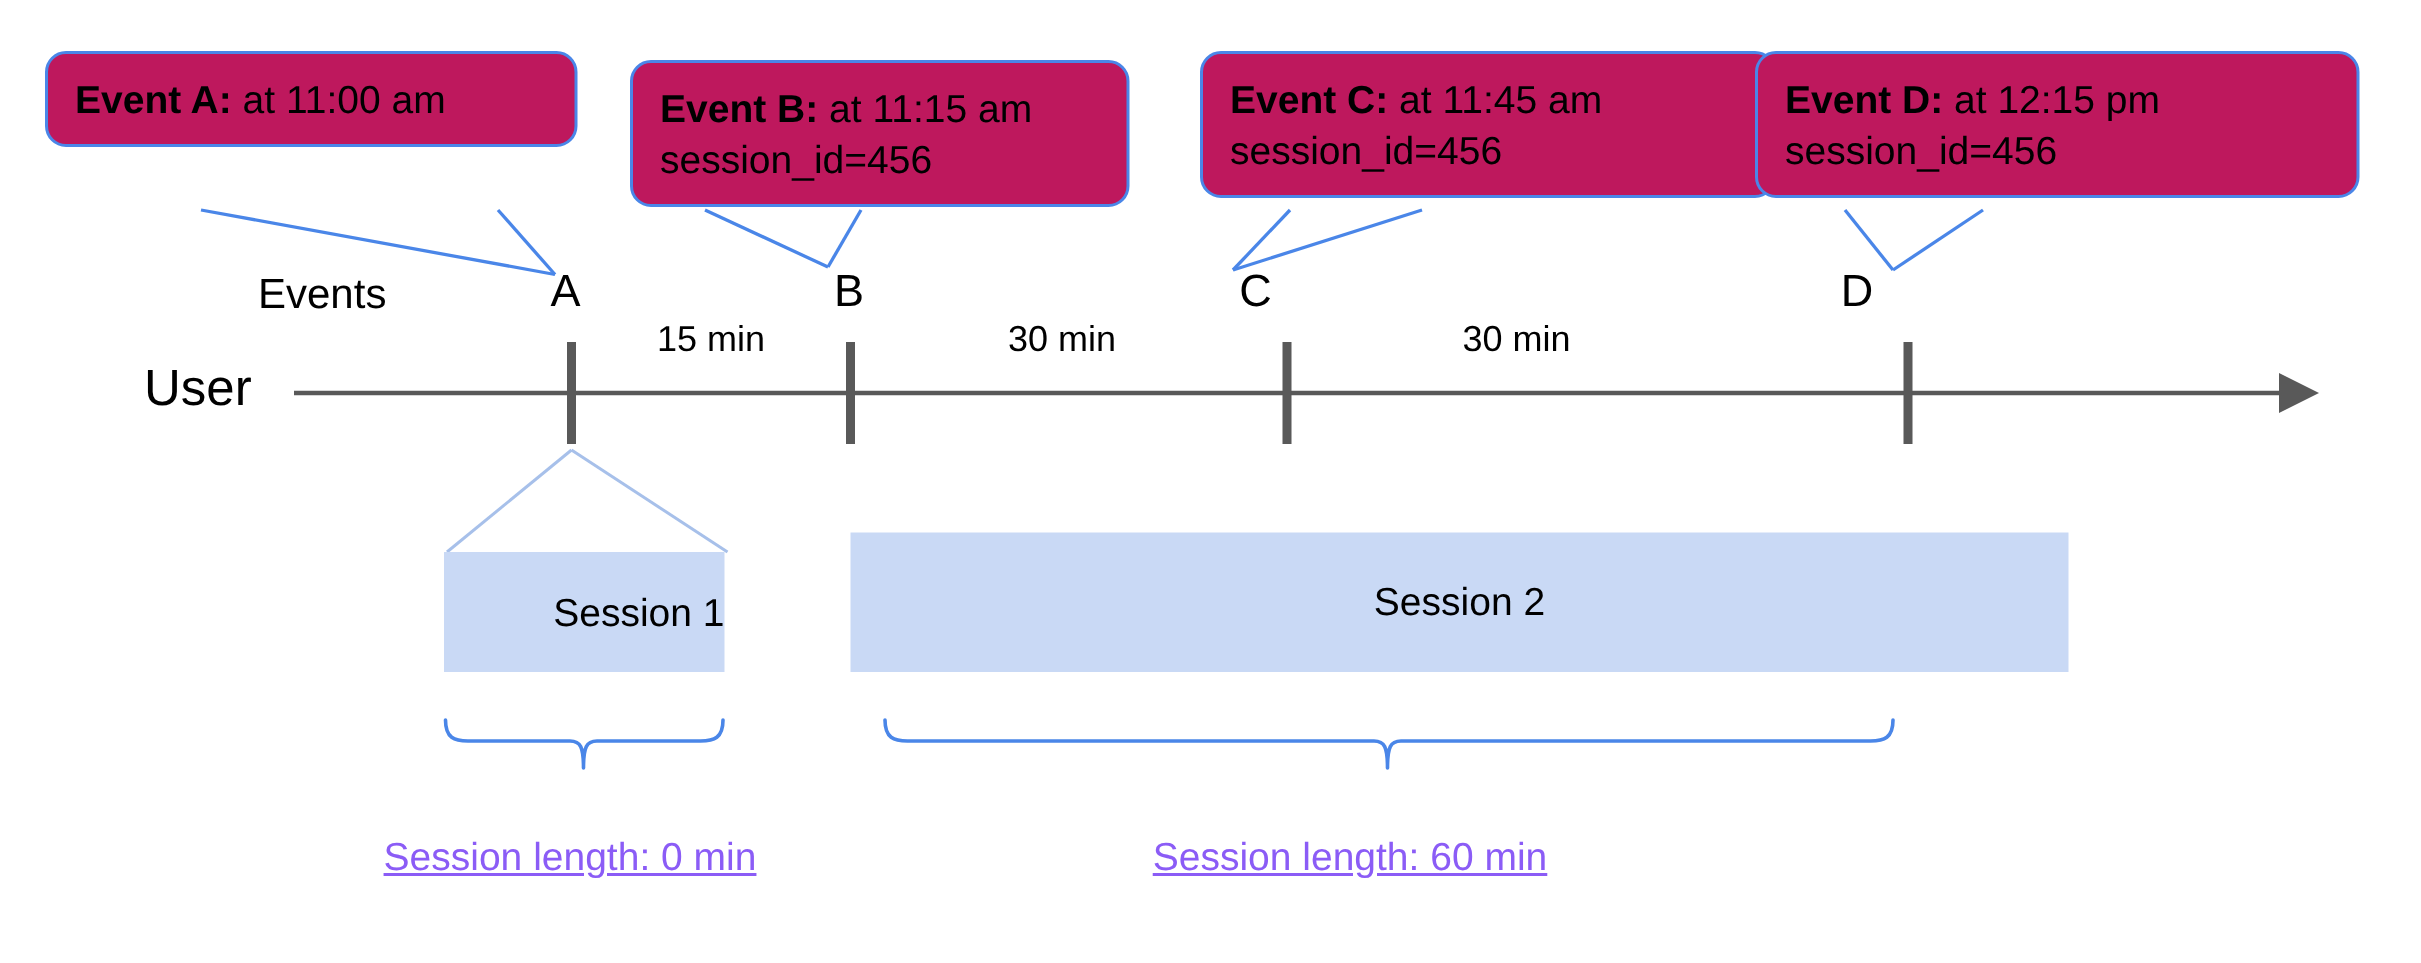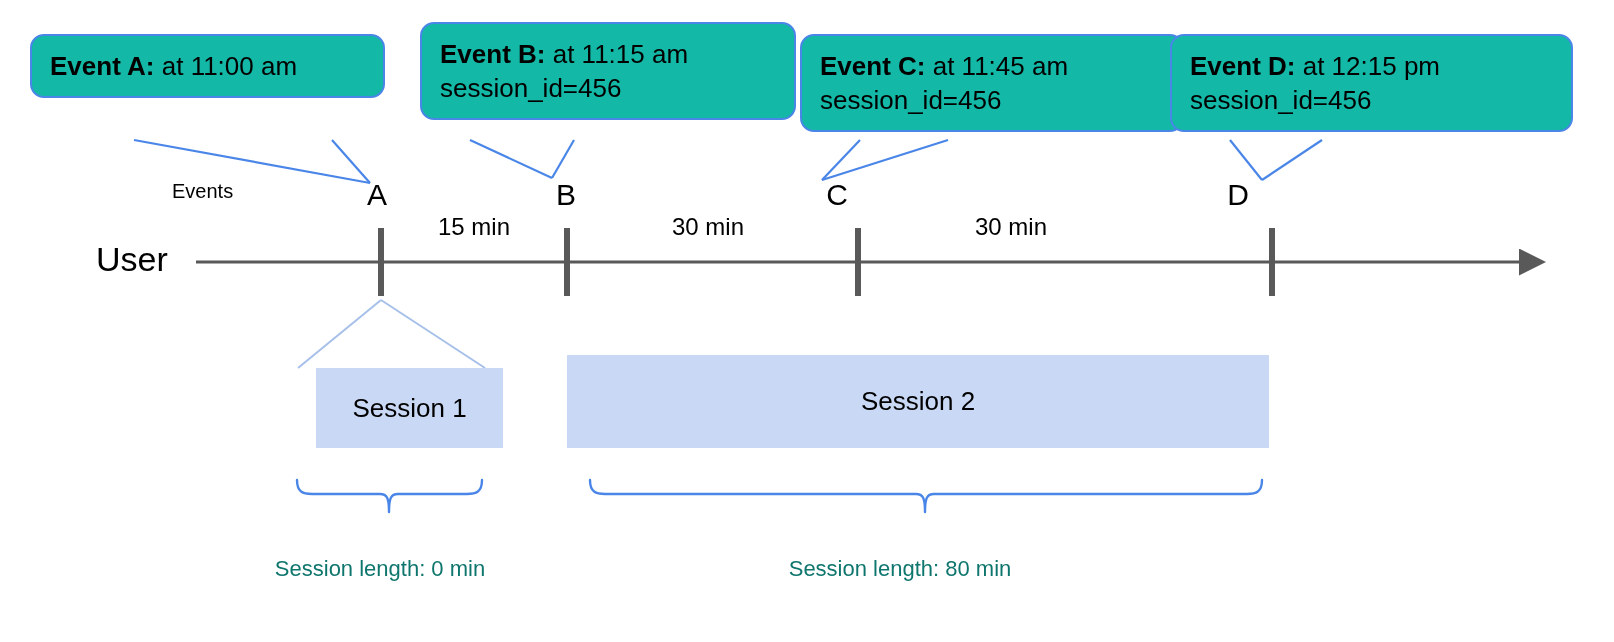--- a/index.html
+++ b/index.html
@@ -20,21 +20,21 @@
     left: 0; top: 0;
     width: 1614px;
     height: 642px;
   }
   
   .callout {
     position: absolute;
     box-sizing: border-box;
     border: 2px solid #4a86e8;
     border-radius: 14px;
-    background: #14b8a6;
+    background: #be185d;
     padding: 14px 16px 12px 18px;
     color: #000000;
     font-size: 26px;
     line-height: 1.30;
     white-space: nowrap;
     z-index: 4;
   }
   .callout .lead { font-weight: bold; }
   .callout .line2 { display: block; }
 
@@ -43,21 +43,21 @@
     position: absolute;
     color: #000000;
     white-space: nowrap;
     z-index: 3;
   }
   .axis-label.user {
     font-size: 34px;
     text-align: center;
   }
   .axis-label.events {
-    font-size: 20px;
+    font-size: 28px;
   }
   .tick-letter {
     position: absolute;
     font-size: 30px;
     color: #000000;
     transform: translateX(-50%);
     z-index: 3;
     white-space: nowrap;
   }
   .gap-label {
@@ -78,25 +78,26 @@
     justify-content: center;
     color: #000000;
     font-size: 26px;
     z-index: 2;
     white-space: nowrap;
   }
 
   
   .session-length {
     position: absolute;
-    font-size: 22px;
-    color: #0f766e;
+    font-size: 26px;
+    color: #8b5cf6;
     transform: translateX(-50%);
     white-space: nowrap;
     z-index: 3;
+    text-decoration: underline;
   }
 </style>
 </head>
 <body>
 
 <div id="stage">
 
   <svg id="vector-layer" viewBox="0 0 1614 642">
 
     <path d="M 134 140 L 370 183" fill="none" stroke="#4a86e8" stroke-width="2.2"></path>
@@ -140,21 +141,21 @@
              C 923 494, 925 498, 925 512
              C 925 498, 927 494, 934 494
              L 1247 494
              C 1256 494, 1262 492, 1262 480" fill="none" stroke="#4a86e8" stroke-width="2.4" stroke-linecap="round" stroke-linejoin="round"></path>
   </svg>
 
   <div class="callout" style="left:30px; top:34px; width:355px;">
     <span class="lead">Event A:</span><span> at 11:00 am</span>
   </div>
 
-  <div class="callout" style="left:420px; top:22px; width:376px;">
+  <div class="callout" style="left:420px; top:40px; width:333px;">
     <span class="lead">Event B:</span><span> at 11:15 am</span>
     <span class="line2">session_id=456</span>
   </div>
 
   <div class="callout" style="left:800px; top:34px; width:384px;">
     <span class="lead">Event C:</span><span> at 11:45 am</span>
     <span class="line2">session_id=456</span>
   </div>
 
   <div class="callout" style="left:1170px; top:34px; width:403px;">
@@ -168,24 +169,24 @@
 
   <div class="tick-letter" style="left:377px; top:178px;">A</div>
   <div class="tick-letter" style="left:566px; top:178px;">B</div>
   <div class="tick-letter" style="left:837px; top:178px;">C</div>
   <div class="tick-letter" style="left:1238px; top:178px;">D</div>
 
   <div class="gap-label" style="left:474px; top:213px;">15 min</div>
   <div class="gap-label" style="left:708px; top:213px;">30 min</div>
   <div class="gap-label" style="left:1011px; top:213px;">30 min</div>
 
-  <div class="session-box" style="left:316px; top:368px; width:187px; height:80px;">
+  <div class="session-box" style="left:296px; top:368px; width:187px; height:80px;justify-content:flex-end;">
     <span>Session 1</span>
   </div>
 
-  <div class="session-box" style="left:567px; top:355px; width:702px; height:93px;">
+  <div class="session-box" style="left:567px; top:355px; width:812px; height:93px;">
     <span>Session 2</span>
   </div>
 
   <div class="session-length" style="left:380px; top:556px;">Session length: 0 min</div>
-  <div class="session-length" style="left:900px; top:556px;">Session length: 80 min</div>
+  <div class="session-length" style="left:900px; top:556px;">Session length: 60 min</div>
 
 </div>
 
 </body></html>

